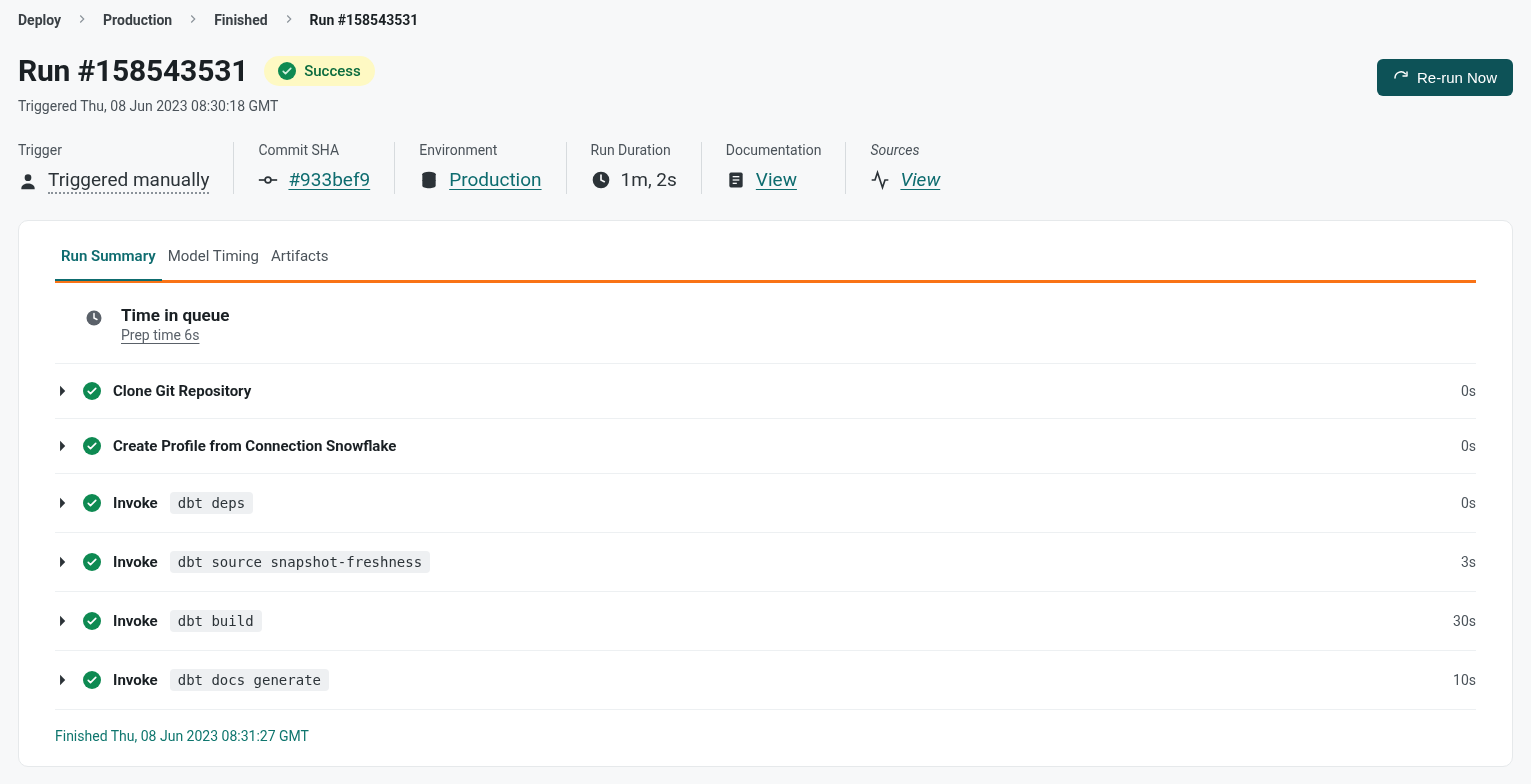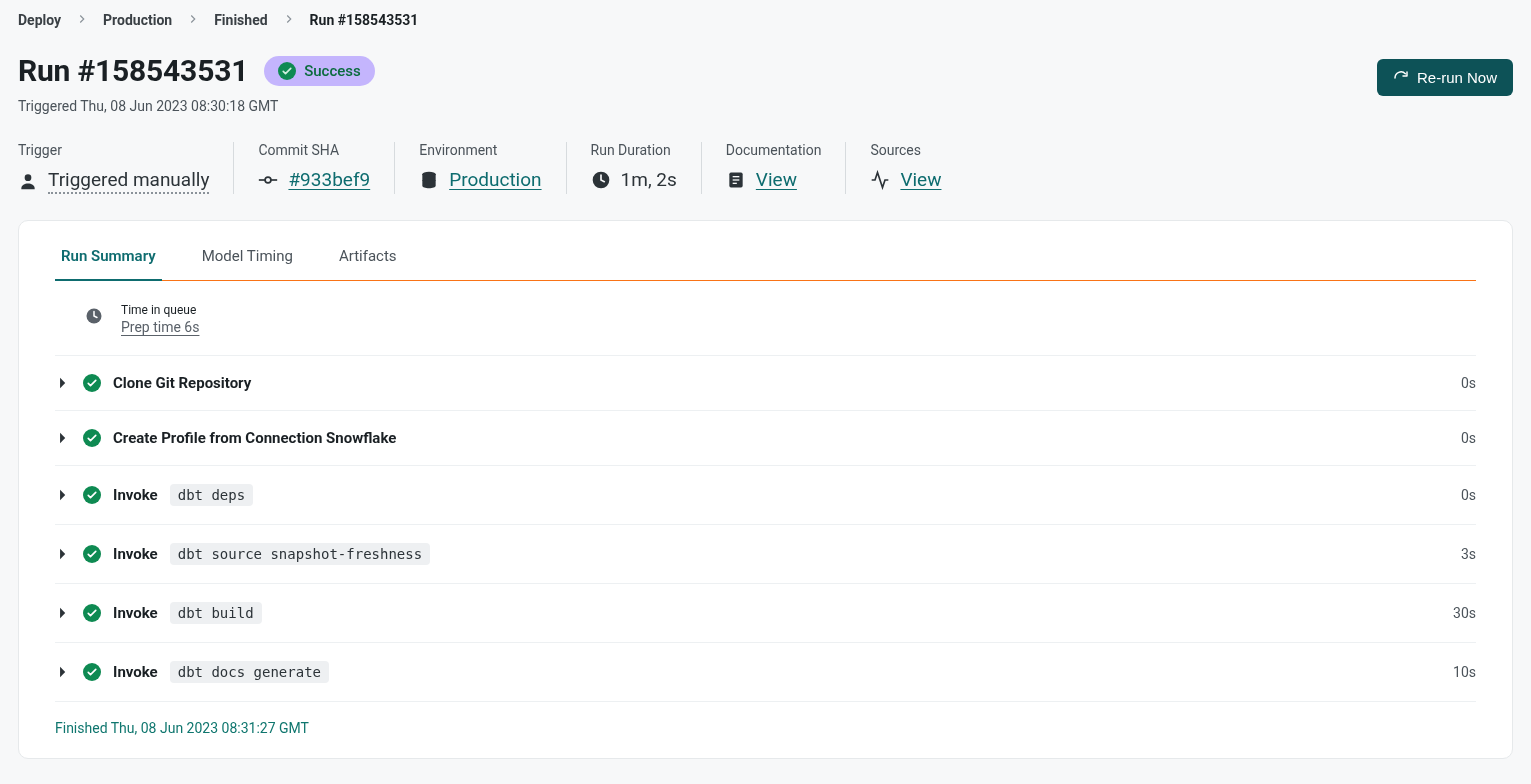--- a/index.html
+++ b/index.html
@@ -17,58 +17,58 @@
   .breadcrumb .crumb { color: #3a4045; cursor: pointer; }
   .breadcrumb .sep svg { width: 14px; height: 14px; stroke: #8a9299; }
   .breadcrumb .current { color: #1a2024; }
 
   
   .header-row { display: flex; justify-content: space-between; align-items: flex-start; margin-top: 24px; }
   .title-wrap { display: flex; align-items: center; gap: 16px; }
   h1 { font-size: 30px; font-weight: 700; letter-spacing: -0.2px; }
   .badge-success {
     display: inline-flex; align-items: center; gap: 8px;
-    background: #c4b5fd; color: #0b6b3e;
+    background: #fef9c3; color: #0b6b3e;
     padding: 6px 14px; border-radius: 999px; font-weight: 500; font-size: 15px;
   }
   .check-circle { width: 18px; height: 18px; fill: #0e8a52; }
   .rerun-btn {
     background: #0d5257; color: #fff; border: none; border-radius: 6px;
     padding: 10px 16px; font-size: 15px; font-weight: 500; cursor: pointer;
     display: inline-flex; align-items: center; gap: 8px; margin-top: 6px;
   }
   .rerun-btn svg { width: 16px; height: 16px; stroke: #fff; fill: none; stroke-width: 2.2; }
   .triggered { color: #4b535a; margin-top: 10px; font-size: 14px; }
 
   
   .meta-row { display: flex; gap: 0; margin-top: 28px; }
   .meta-cell { padding: 0 24px; border-right: 1px solid #d7dbde; }
   .meta-cell:first-child { padding-left: 0; }
-  .meta-cell:last-child { border-right: none; }
+  .meta-cell:last-child { border-right: none; font-style: italic; }
   .meta-label { color: #4b535a; font-size: 14px; margin-bottom: 10px; }
   .meta-value { display: flex; align-items: center; gap: 10px; font-size: 19px; color: #2c3338; }
   .meta-value .meta-icon { width: 20px; height: 20px; flex-shrink: 0; color: #2c3338; }
   .meta-link { color: #0e6c6f; text-decoration: underline; text-underline-offset: 3px; cursor: pointer; }
   .dotted-underline { border-bottom: 2px dotted #8a9299; padding-bottom: 1px; }
 
   
   .card {
     background: #fff; border: 1px solid #e6e9eb; border-radius: 10px;
     margin-top: 26px; padding: 0 36px 22px;
   }
 
   
-  .tabs { display: flex; gap: 34px; border-bottom: 1px solid #f97316; padding-top: 18px;}
+  .tabs { display: flex; border-bottom: 3px solid #f97316; padding-top: 18px;}
   .tab { padding: 8px 6px 14px; color: #4b535a; font-size: 15px; cursor: pointer; }
   .tab.active { color: #0e6c6f; font-weight: 600; border-bottom: 2px solid #0e6c6f; margin-bottom: -1px; }
 
   
   .queue-row { display: flex; align-items: flex-start; gap: 18px; padding: 22px 0 20px 30px; border-bottom: 1px solid #edf0f2; }
   .queue-row .clock-icon { width: 18px; height: 18px; margin-top: 4px; fill: #5a6169; }
-  .queue-title { font-weight: 400; font-size: 12px; }
+  .queue-title { font-weight: 700; font-size: 17px; }
   .queue-sub { color: #5a6169; text-decoration: underline; text-underline-offset: 3px; font-size: 14px; margin-top: 2px; cursor: pointer; }
 
   
   .step-row {
     display: flex; align-items: center; gap: 12px;
     padding: 18px 0; border-bottom: 1px solid #edf0f2;
   }
   .caret { width: 16px; display: flex; justify-content: center; color: #2c3338; cursor: pointer; }
   .caret svg { width: 9px; height: 12px; fill: #2c3338; }
   .step-check { width: 18px; height: 18px; fill: #0e8a52; }

